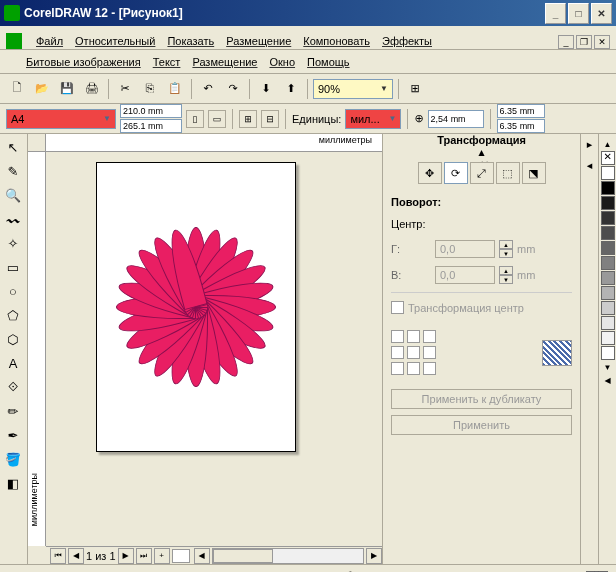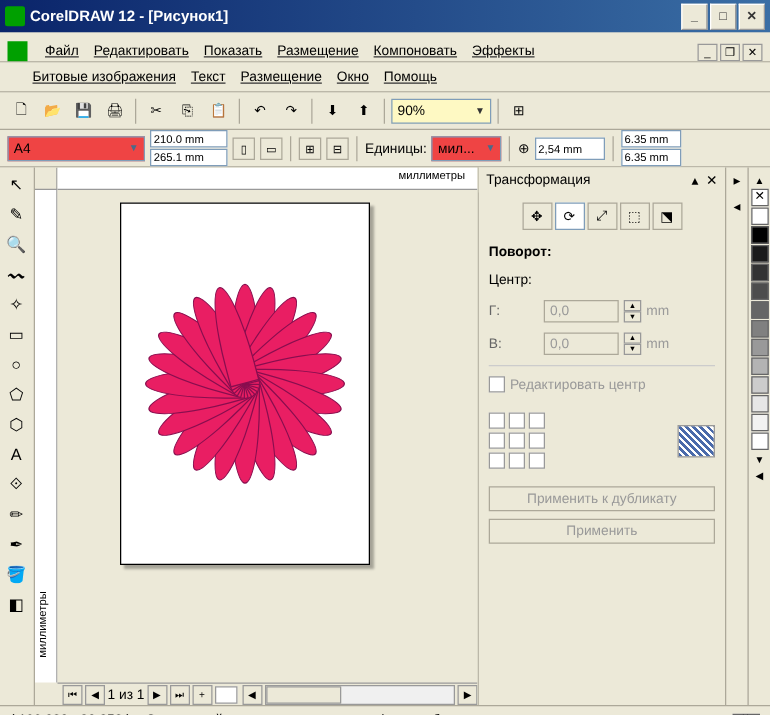--- a/index.html
+++ b/index.html
@@ -39,21 +39,21 @@
 .page { position: absolute; left: 50px; top: 10px; width: 200px; height: 290px; background: white; border: 1px solid #000; box-shadow: 3px 3px 2px rgba(0,0,0,0.3); }
 .flower { position: absolute; left: 50%; top: 50%; transform: translate(-50%, -50%); width: 160px; height: 160px; }
 .petal { position: absolute; left: 50%; top: 50%; width: 24px; height: 80px; background: #e91e63; border-radius: 50% 50% 0 0 / 80% 80% 0 0; transform-origin: 50% 100%; border: 1px solid #880e4f; }
 .scroll-h { position: absolute; bottom: 0; left: 18px; right: 0; height: 18px; background: #ece9d8; display: flex; align-items: center; border-top: 1px solid #999; }
 .scroll-btn { width: 16px; height: 16px; background: #ece9d8; border: 1px solid #999; display: flex; align-items: center; justify-content: center; font-size: 8px; cursor: pointer; }
 .page-nav { display: flex; align-items: center; gap: 2px; padding: 0 4px; }
 .page-tab { background: white; border: 1px solid #999; padding: 0 8px; height: 14px; font-size: 9px; }
 .scrollbar-track { flex: 1; height: 16px; background: #f0f0f0; border: 1px solid #999; margin: 0 2px; position: relative; }
 .scrollbar-thumb { position: absolute; left: 0; top: 0; width: 40%; height: 100%; background: #ece9d8; border: 1px solid #999; }
 .docker { width: 198px; background: #ece9d8; border-left: 1px solid #aca899; display: flex; flex-direction: column; }
-.docker-title { height: 20px; display: flex; align-items: center; padding: 0 6px; font-weight: normal; background: #ece9d8; }
+.docker-title { height: 20px; display: flex; align-items: center; padding: 0 6px; font-weight: bold; background: #ece9d8; flex-direction: column; }
 .docker-title-text { flex: 1; }
 .docker-body { padding: 8px; flex: 1; }
 .docker-tabs { display: flex; gap: 2px; margin-bottom: 12px; justify-content: center; }
 .docker-tab { width: 24px; height: 22px; border: 1px solid #aca899; background: #ece9d8; display: flex; align-items: center; justify-content: center; cursor: pointer; font-size: 11px; }
 .docker-tab.active { background: #fff; border-color: #7f9db9; }
 .field-row { display: flex; align-items: center; gap: 4px; margin-bottom: 8px; }
 .field-row label { width: 40px; color: #666; }
 .field-input { width: 60px; height: 18px; border: 1px solid #aca899; background: #ece9d8; padding: 0 4px; color: #999; display: flex; align-items: center; }
 .spinner { width: 14px; display: flex; flex-direction: column; }
 .spinner-btn { height: 9px; border: 1px solid #999; background: #ece9d8; font-size: 6px; display: flex; align-items: center; justify-content: center; cursor: pointer; }
@@ -82,21 +82,21 @@
   <div class="title-btns">
     <div class="title-btn">_</div>
     <div class="title-btn">□</div>
     <div class="title-btn">✕</div>
   </div>
 </div>
 
 <div class="menubar">
   <div class="menu-icon"></div>
   <div class="menu-item">Файл</div>
-  <div class="menu-item">Редактировать</div>
+  <div class="menu-item">Относительный</div>
   <div class="menu-item">Показать</div>
   <div class="menu-item">Размещение</div>
   <div class="menu-item">Компоновать</div>
   <div class="menu-item">Эффекты</div>
   <div class="mdi-btns">
     <div class="mdi-btn">_</div>
     <div class="mdi-btn">❐</div>
     <div class="mdi-btn">✕</div>
   </div>
 </div>
@@ -269,21 +269,21 @@
         <div class="field-input">0,0</div>
         <div class="spinner">
             <div class="spinner-btn">▲</div>
             <div class="spinner-btn">▼</div>
           </div>
         <span style="color:#999">mm</span>
       </div>
       <hr style="margin:8px 0;border:none;border-top:1px solid #ccc">
       <div class="checkbox-row">
         <div class="checkbox"></div>
-        <span>Редактировать центр</span>
+        <span>Трансформация центр</span>
       </div>
       <div style="display:flex;align-items:center">
         <div class="origin-grid">
           <div class="origin-row">
               <div class="origin-cell"></div>
               <div class="origin-cell"></div>
               <div class="origin-cell"></div>
             </div>
           <div class="origin-row">
               <div class="origin-cell"></div>

